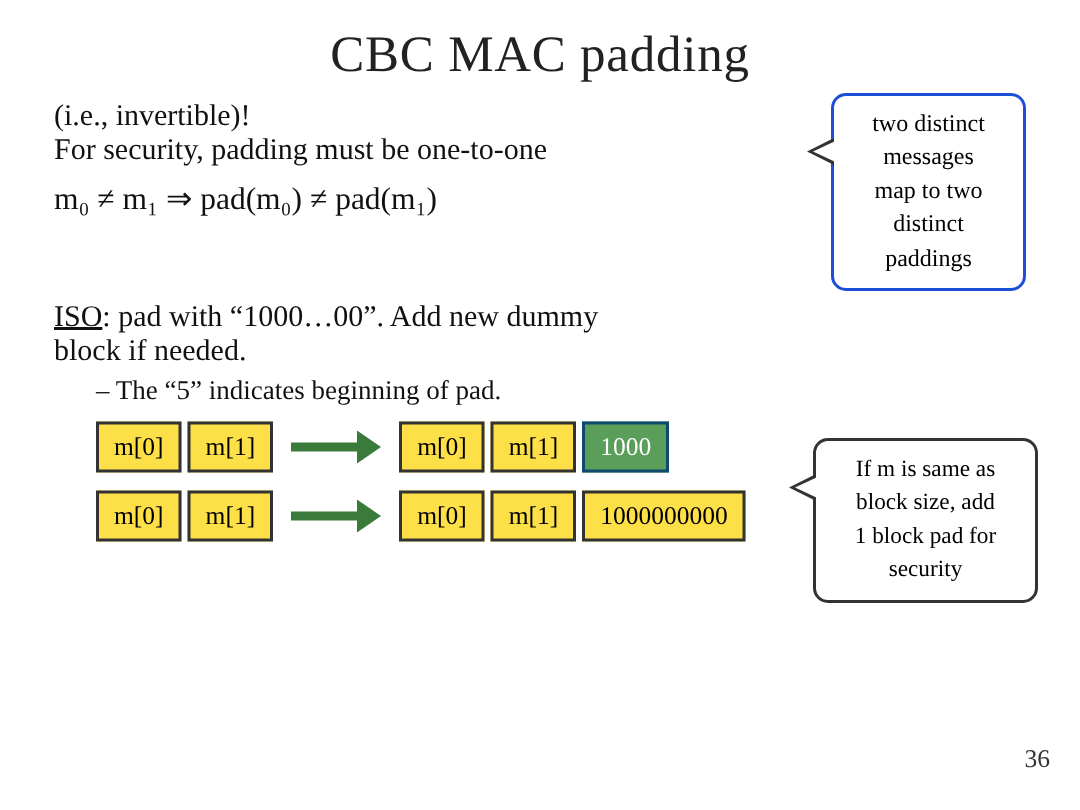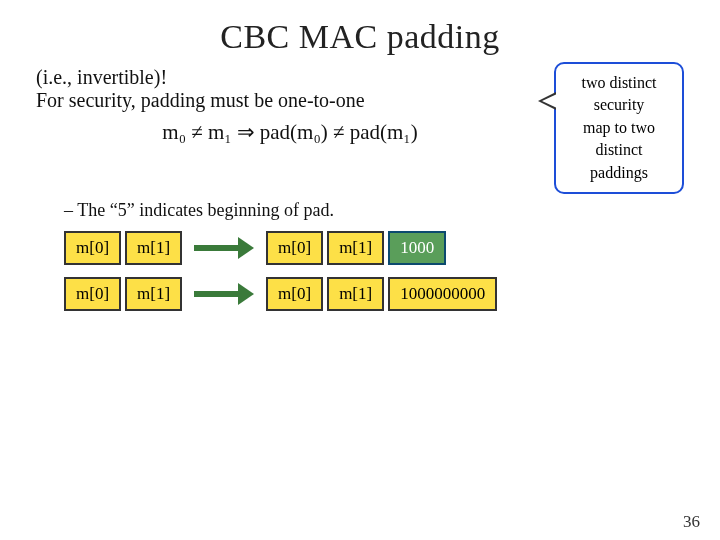--- a/index.html
+++ b/index.html
@@ -37,21 +37,20 @@
 
     .security-text {
       font-size: 20px;
       color: #111;
       flex: 1;
       padding-right: 10px;
     }
 
     .security-text .math-line {
       margin-top: 8px;
-      text-align: center;
       font-size: 21px;
     }
 
     .speech-bubble {
       position: relative;
       background: #fff;
       border: 2px solid #1d4ed8;
       border-radius: 10px;
       padding: 8px 12px;
       font-size: 16px;
@@ -169,21 +168,21 @@
       position: absolute;
       left: -14px;
       top: 24px;
       border-width: 7px 15px 7px 0;
       border-style: solid;
       border-color: transparent #fff transparent transparent;
     }
 
     .page-number {
       position: absolute;
-      bottom: 8px;
+      bottom: 24px;
       right: 20px;
       font-size: 17px;
       color: #333;
       font-family: Liberation Serif, serif;
     }
   </style>
 </head>
 <body>
 
 <div class="page">
@@ -191,27 +190,31 @@
   <div class="title">CBC MAC padding</div>
 
   <div class="top-section">
     <div class="security-text">
       <div>(i.e., invertible)!</div>
       <div>For security, padding must be one-to-one</div>
       <div class="math-line">m₀ ≠ m₁   ⇒   pad(m₀) ≠ pad(m₁)</div>
     </div>
     <div class="speech-bubble">
       <div>two distinct</div>
-      <div>security</div>
+      <div>messages</div>
       <div>map to two</div>
       <div>distinct</div>
       <div>paddings</div>
     </div>
   </div>
 
+  <div class="iso-section">
+    <span class="iso-underline">ISO</span><span>:  pad with  “1000…00”.   Add new dummy</span>
+    <div>block if needed.</div>
+  </div>
 
   <div class="indicates-line">– The “5” indicates beginning of pad.</div>
 
   <div class="diagram-row">
     <div class="block">m[0]</div>
     <div style="width:4px"></div>
     <div class="block">m[1]</div>
 
     <div class="arrow-right">
       <svg viewBox="0 0 60 22" xmlns="http://www.w3.org/2000/svg">
@@ -237,16 +240,22 @@
         <polygon points="44,0 60,11 44,22" fill="#3a7a3a"></polygon>
       </svg>
     </div>
     <div class="block">m[0]</div>
     <div style="width:4px"></div>
     <div class="block">m[1]</div>
     <div style="width:4px"></div>
     <div class="block">1000000000</div>
   </div>
 
+  <div class="speech-bubble2">
+    <div>If m is same as</div>
+    <div>block size, add</div>
+    <div>1 block pad for</div>
+    <div>security</div>
+  </div>
 
   <div class="page-number">36</div>
 
 </div>
 
 </body></html>

